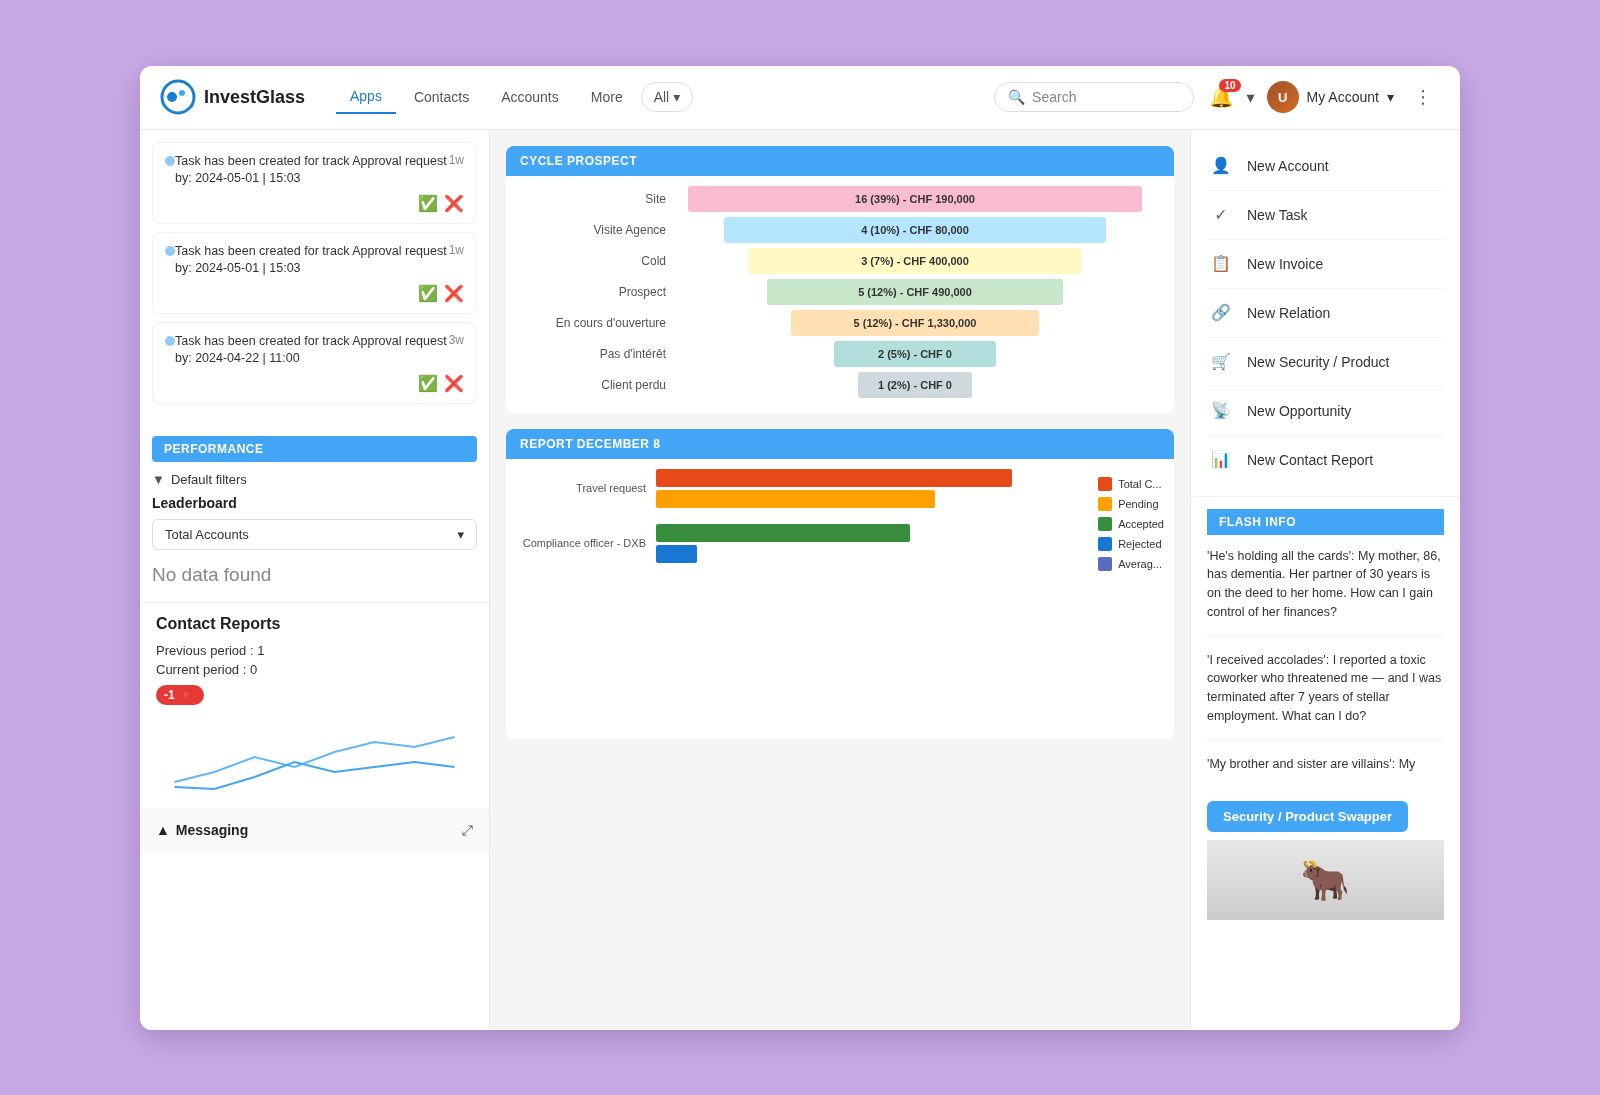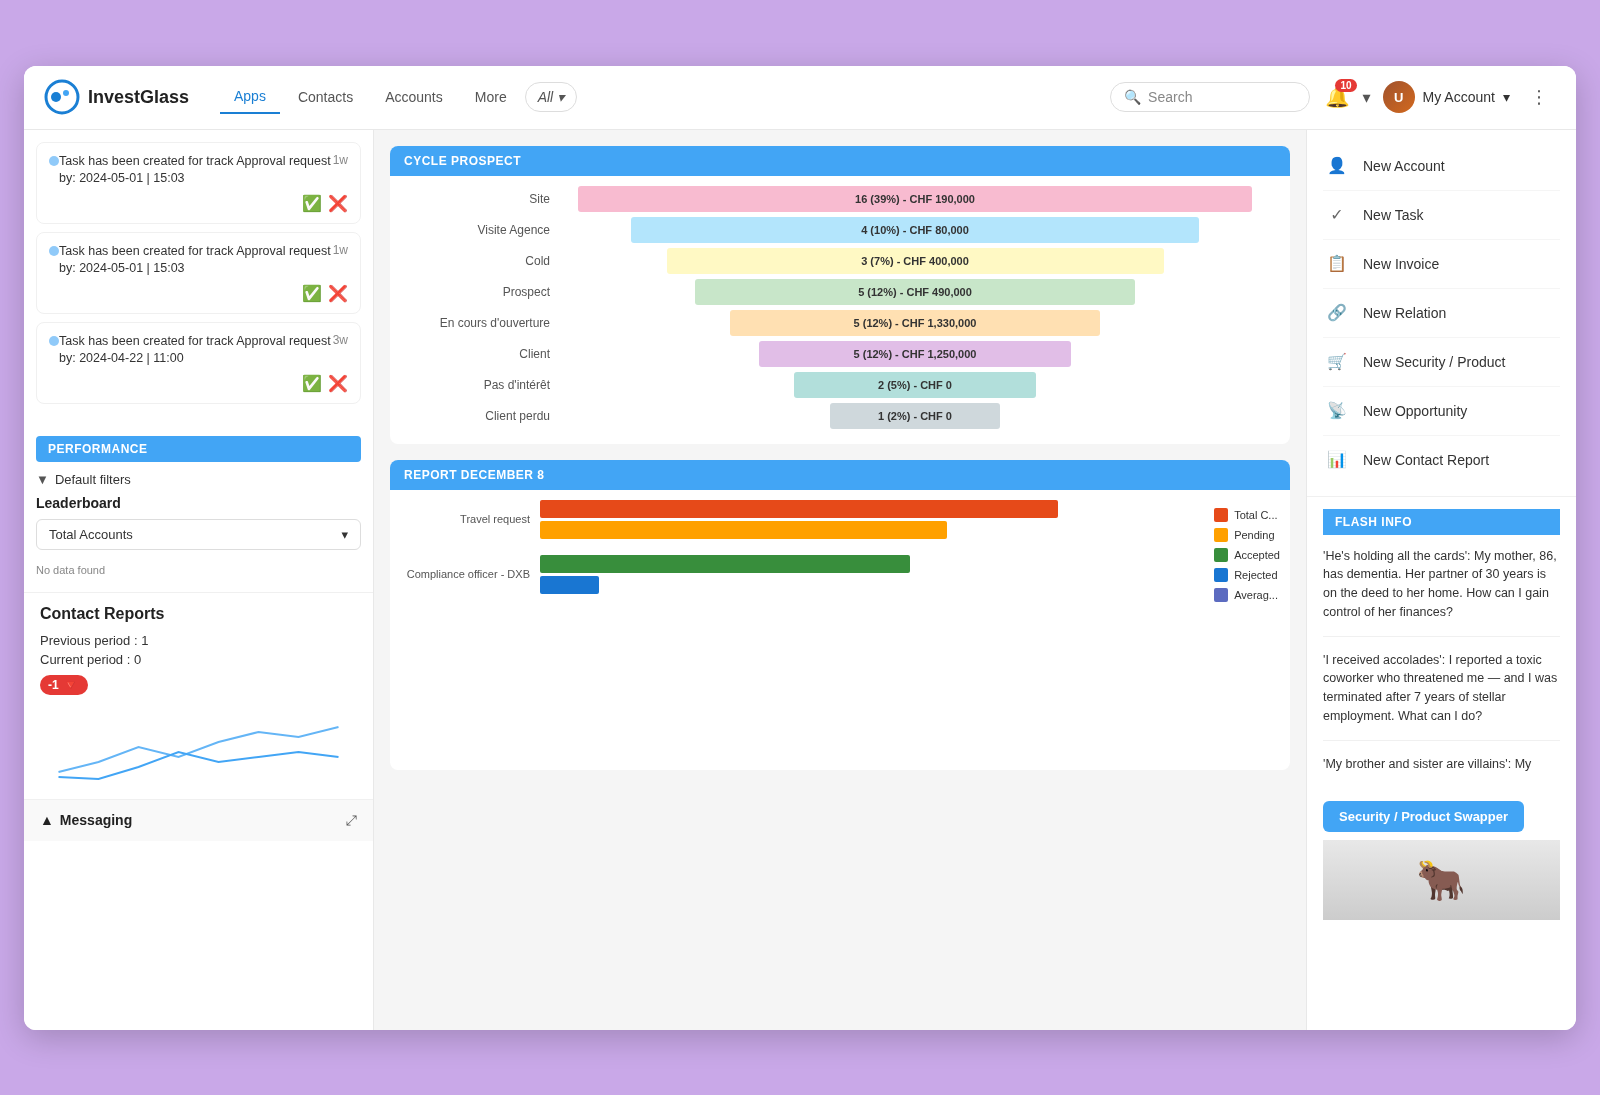--- a/index.html
+++ b/index.html
@@ -6,21 +6,21 @@
     body {
       font-family: -apple-system, BlinkMacSystemFont, 'Segoe UI', sans-serif;
       background: #c9a8e8;
       display: flex;
       justify-content: center;
       align-items: center;
       min-height: 100vh;
       padding: 20px;
     }
     .app-window {
-      width: 1552px;
+      width: 1320px;
       background: #fff;
       border-radius: 12px;
       overflow: hidden;
       box-shadow: 0 8px 32px rgba(0,0,0,0.2);
     }
     
     .topbar {
       display: flex;
       align-items: center;
       padding: 0 20px;
@@ -63,21 +63,20 @@
     }
     .nav-dropdown {
       display: flex;
       gap: 4px;
       padding: 6px 12px;
       border: 1px solid #ddd;
       border-radius: 20px;
       font-size: 14px;
       cursor: pointer;
       color: #555;
-      font-style: italic;
     }
     .search-bar {
       display: flex;
       align-items: center;
       gap: 6px;
       border: 1px solid #ddd;
       border-radius: 20px;
       padding: 6px 14px;
       font-size: 14px;
       color: #888;
@@ -231,21 +230,21 @@
       padding: 7px 12px;
       border: 1px solid #ddd;
       border-radius: 6px;
       font-size: 13px;
       color: #333;
       cursor: pointer;
       background: #fff;
       margin-bottom: 10px;
     }
     .no-data {
-      font-size: 11px;
+      font-size: 19px;
       color: #888;
       padding: 4px 0;
     }
     
     .contact-reports {
       padding: 12px 16px;
       border-top: 1px solid #f0f0f0;
     }
     .cr-title {
       font-size: 16px;
@@ -637,28 +636,20 @@
         <div class="funnel-bar" style="width: 62%; background: #c8e6c9; min-width: 80px;">
           5 (12%) - CHF 490,000
         </div>
       </div>
     </div>
             <div class="funnel-row">
       <div class="funnel-label">En cours d'ouverture</div>
       <div class="funnel-bar-wrap">
         <div class="funnel-bar" style="width: 52%; background: #ffe0b2; min-width: 80px;">
           5 (12%) - CHF 1,330,000
-        </div>
-      </div>
-    </div>
-            <div class="funnel-row">
-      <div class="funnel-label">Client</div>
-      <div class="funnel-bar-wrap">
-        <div class="funnel-bar" style="width: 44%; background: #e1bee7; min-width: 80px;">
-          5 (12%) - CHF 1,250,000
         </div>
       </div>
     </div>
             <div class="funnel-row">
       <div class="funnel-label">Pas d'intérêt</div>
       <div class="funnel-bar-wrap">
         <div class="funnel-bar" style="width: 34%; background: #b2dfdb; min-width: 80px;">
           2 (5%) - CHF 0
         </div>
       </div>

